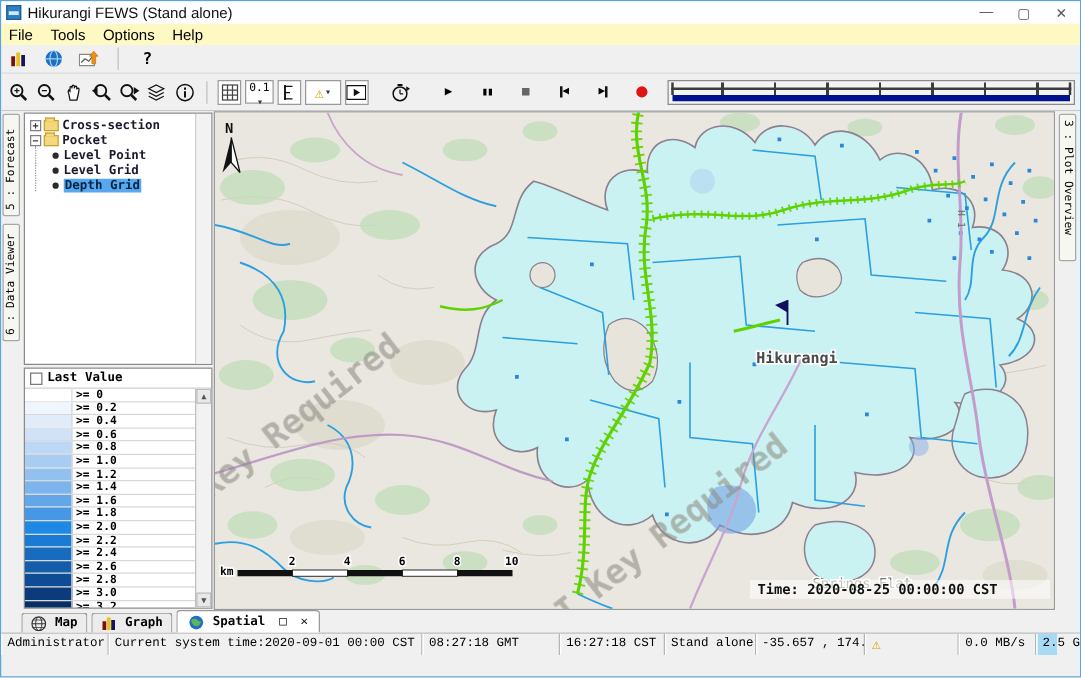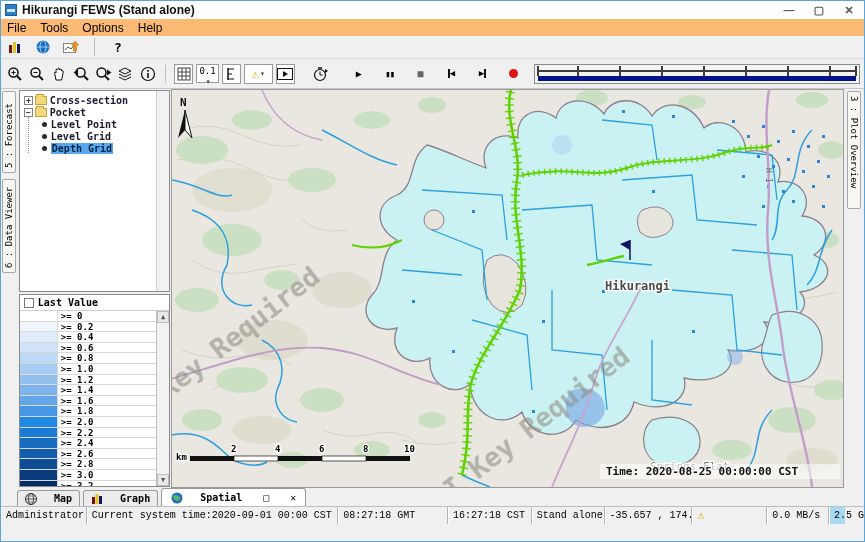--- a/index.html
+++ b/index.html
@@ -3,28 +3,28 @@
 <meta charset="utf-8">
 <style>
   * { margin:0; padding:0; box-sizing:border-box; }
   html,body { background:#cfd8e0; }
   #window {
     width:865px; height:542px; position:relative; background:#f0f0f0;
     border:1px solid #58a6dc; font-family:"DejaVu Sans Mono", monospace;
     font-size:11px; color:#000; overflow:hidden;
   }
   
-  #titlebar { height:18px; background:#ffffff; display:flex; align-items:center; padding-left:4px;font-weight:bold; }
+  #titlebar { height:18px; background:#ffffff; display:flex; align-items:center; padding-left:4px; }
   .app-ico { width:12px; height:12px; background:#2e7fc2; border:1px solid #1d5c94; margin-right:5px; position:relative; }
   .app-ico::after { content:""; position:absolute; left:1px; right:1px; top:4px; height:3px; background:#cfe8fb; }
   #title-text { font-family:"Liberation Sans", sans-serif; font-size:12px; color:#111; }
   #win-controls { margin-left:auto; display:flex; height:100%; }
   .win-btn { width:30px; display:flex; align-items:center; justify-content:center; color:#555; font-family:"Liberation Sans",sans-serif; font-size:11px; cursor:default; }
   
-  #menubar { height:17px; background:#fdba74; display:flex; align-items:center; padding-left:6px; gap:14px; font-family:"Liberation Sans", sans-serif; font-size:12px; }
+  #menubar { height:17px; background:#fef9c3; display:flex; align-items:center; padding-left:6px; gap:14px; font-family:"Liberation Sans", sans-serif; font-size:12px; }
   .menu-item { cursor:default; }
   
   #toolbar1 { height:22px; display:flex; align-items:center; padding-left:4px; gap:8px; background:#f0f0f0; }
   #toolbar2 { height:31px; display:flex; align-items:center; padding:0 4px; gap:3px; background:#f0f0f0; border-top:1px solid #dcdcdc; border-bottom:1px solid #c8c8c8; }
   .tsep { width:1px; height:18px; background:#c0c0c0; margin:0 5px; }
   .tbtn { width:20px; height:20px; display:flex; align-items:center; justify-content:center; }
   .tbtn svg { display:block; }
   .boxed { border:1px solid #9a9a9a; background:#fff; }
   .glyph { font-size:11px; line-height:1; }
   .caret { font-size:8px; color:#333; margin-left:1px; }
@@ -70,21 +70,21 @@
   .lg-row { display:flex; height:10.6px; border-bottom:1px solid #d8d8d8; }
   .lg-swatch { width:38px; border-right:1px solid #d8d8d8; }
   .lg-label { font-size:9px; font-weight:bold; padding-left:3px; line-height:10.5px; }
   #legend-scroll { position:absolute; right:0; top:0; bottom:0; width:13px; background:#f2f2f2; border-left:1px solid #bfbfbf; display:flex; flex-direction:column; justify-content:space-between; }
   .sc-btn { height:12px; background:#e8e8e8; border:1px solid #bdbdbd; font-size:7px; text-align:center; line-height:10px; color:#555; }
   
   #map-wrap { width:673px; height:399px; position:relative; border:1px solid #9a9a9a; background:#e9e7df; }
   #map-wrap svg { display:block; }
   
   #tabs-row { height:18px; display:flex; align-items:flex-end; padding-left:16px; gap:3px; background:#f0f0f0; }
-  .btab { display:flex; align-items:center; gap:17px; border:1px solid #9a9a9a; border-bottom:none; border-radius:3px 3px 0 0; background:#ececec; padding:1px 7px; height:16px; font-size:10px; font-weight:bold; }
+  .btab { display:flex; align-items:center; gap:7px; border:1px solid #9a9a9a; border-bottom:none; border-radius:3px 3px 0 0; background:#ececec; padding:1px 7px; height:16px; font-size:10px; font-weight:bold; }
   .btab.active { background:#fff; height:18px; padding:1px 9px; }
   .tab-ctl { font-size:10px; margin-left:4px; color:#111; }
   #logs-row { height:19px; display:flex; align-items:center; padding-left:16px; background:#f0f0f0; border-top:1px solid #d0d0d0; }
   #logs-btn { border:1px solid #9a9a9a; border-radius:2px; background:#f5f5f5; font-size:10px; font-weight:bold; padding:0 5px; height:15px; line-height:13px; }
   
   #statusbar { height:18px; display:flex; border-top:1px solid #bdbdbd; background:#f0f0f0; font-size:10px;font-family:Liberation Mono, monospace; }
   .st-cell { border-right:1px solid #b5b5b5; border-left:1px solid #fff; display:flex; align-items:center; padding:0 4px; white-space:nowrap; overflow:hidden; }
   .warn-glyph { color:#d9a400; font-size:12px; }
   #st-mem { background:linear-gradient(to right, #a8d9f5 0 45%, #f0f0f0 45%); }
   text { font-family:"DejaVu Sans Mono", monospace; }

